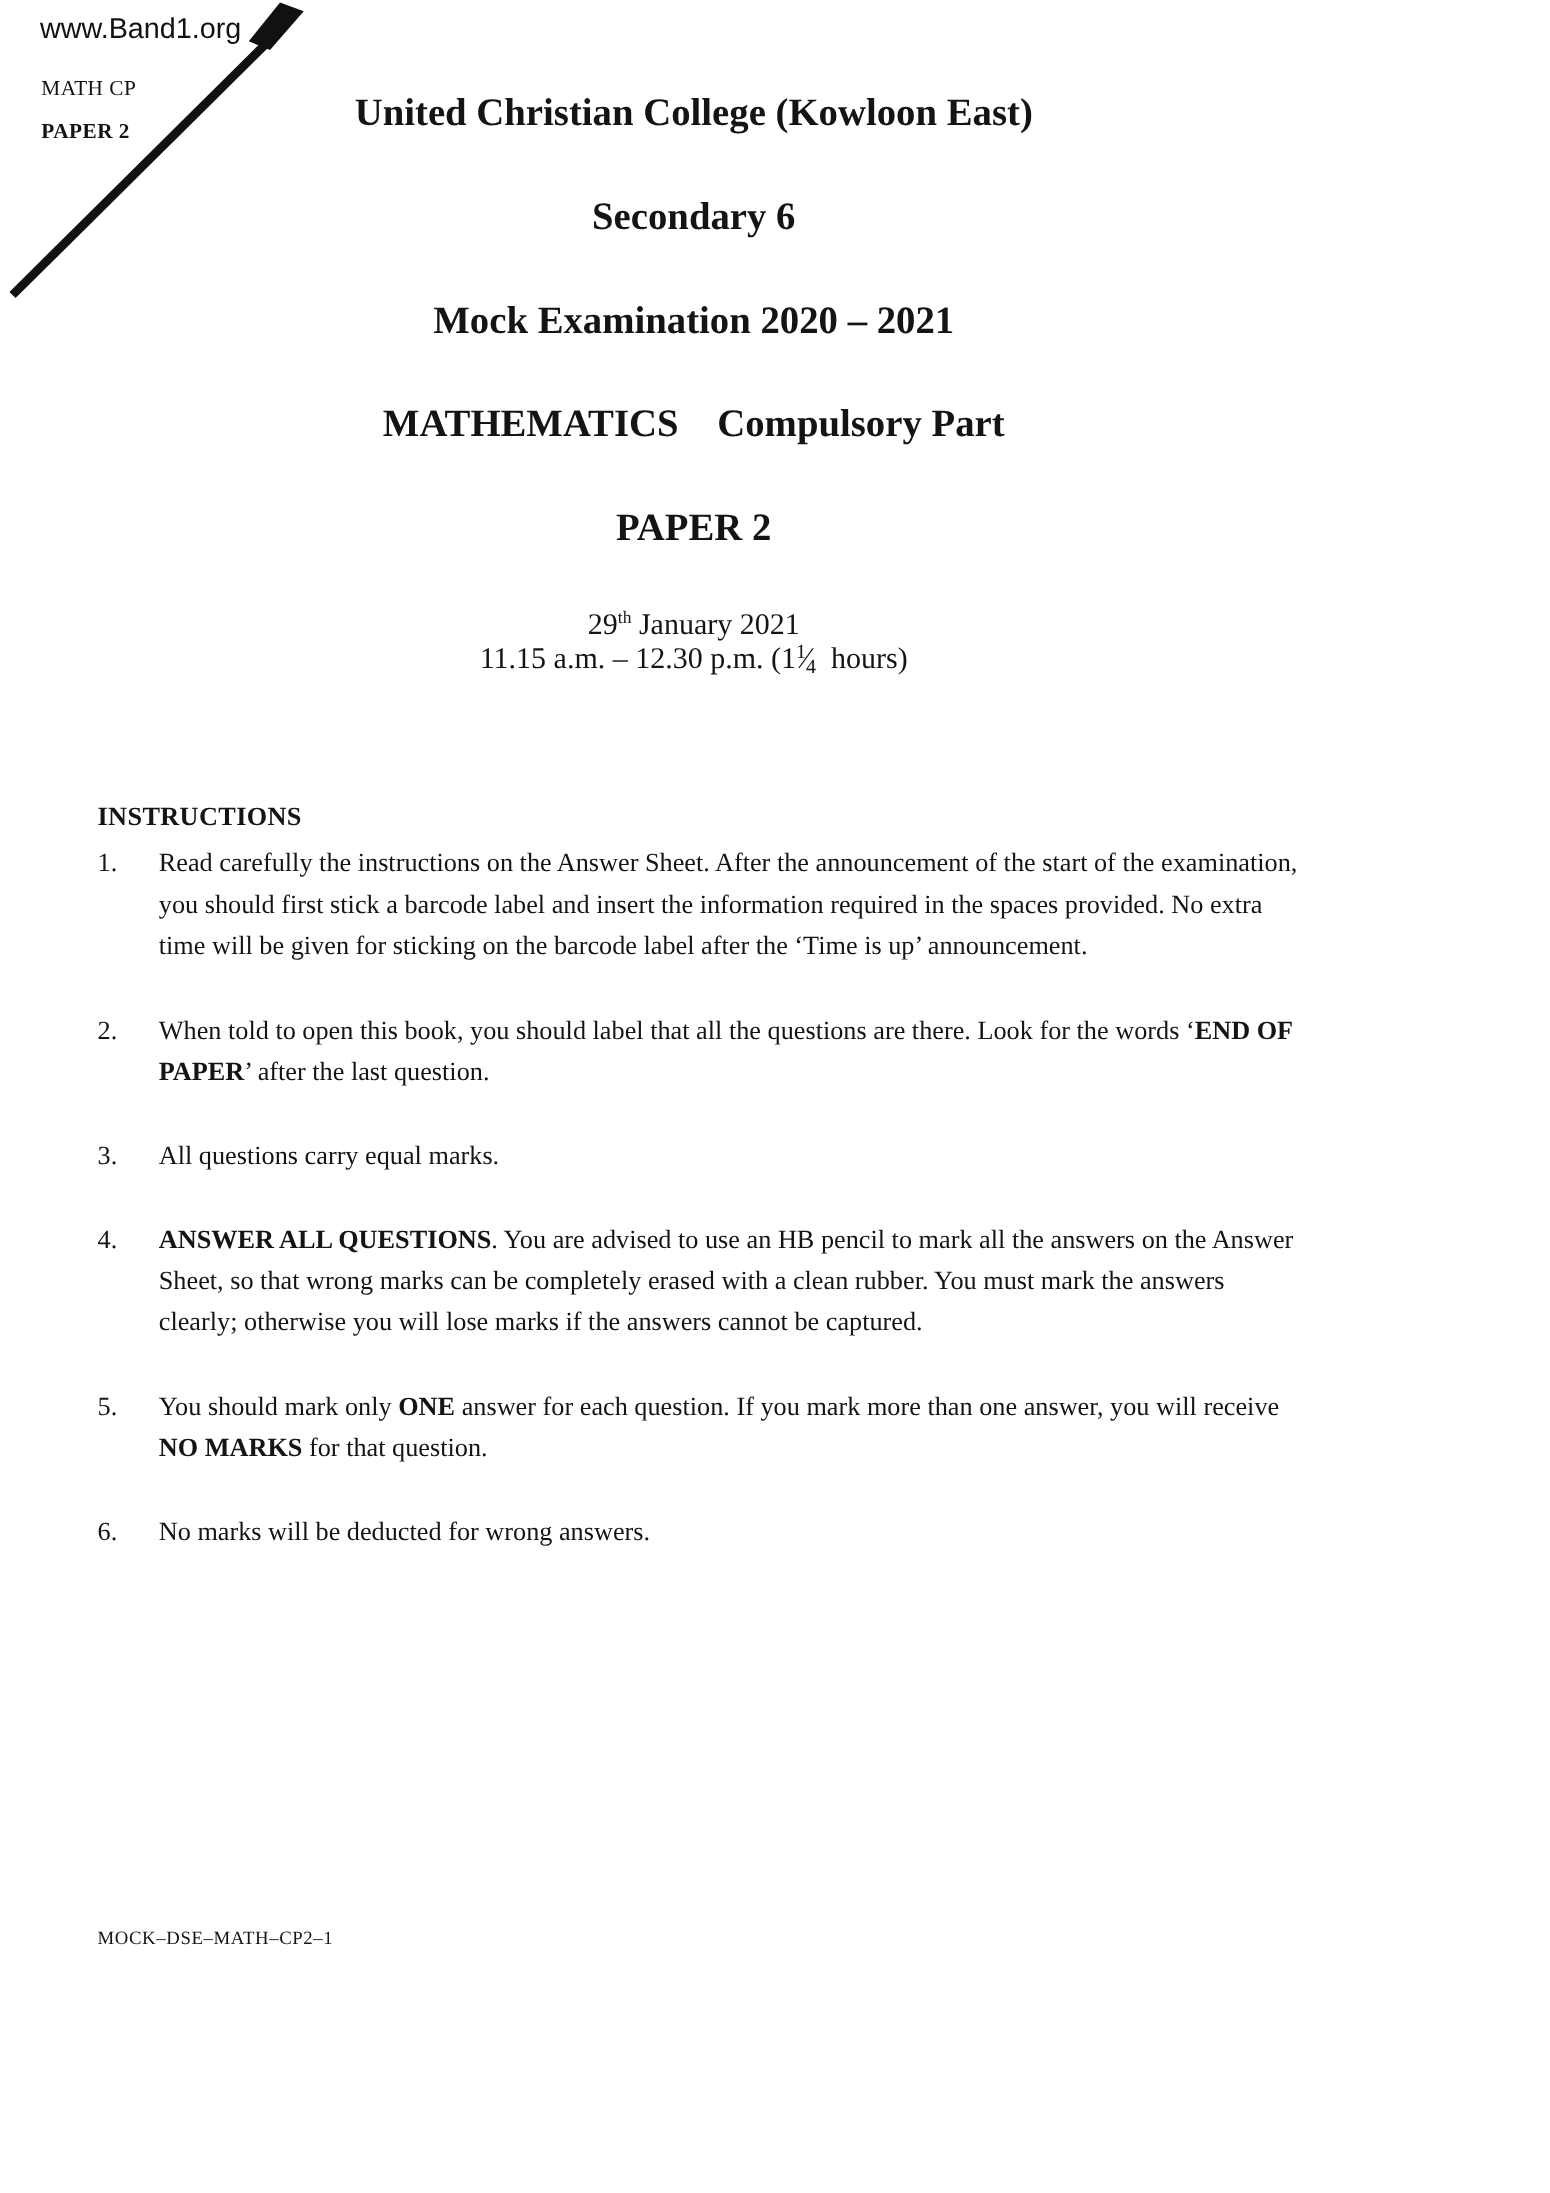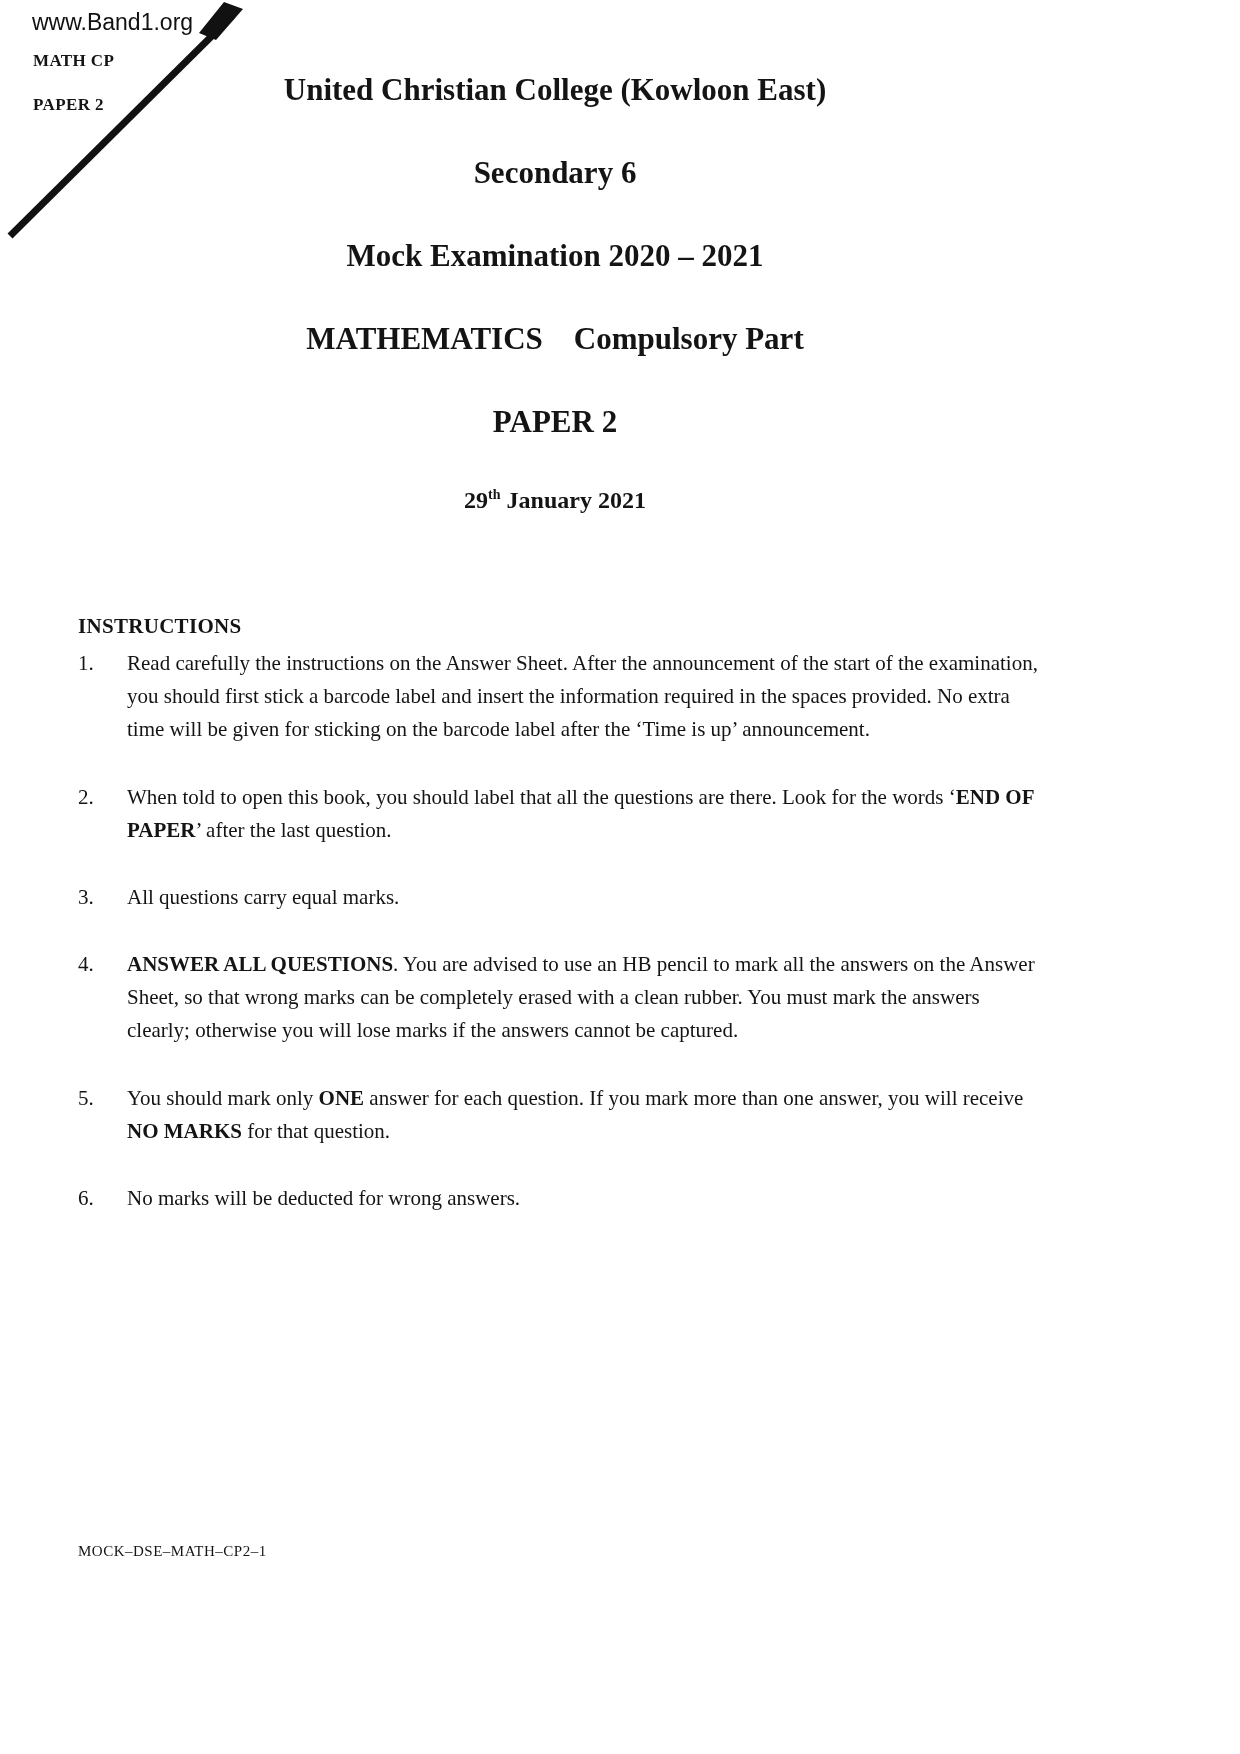--- a/index.html
+++ b/index.html
@@ -14,41 +14,41 @@
     overflow: hidden;
     margin: 0 auto;
   }
   .corner-svg { position: absolute; left: 0; top: 0; pointer-events: none; }
   .watermark {
     position: absolute; left: 32px; top: 9px;
     font-family: "Liberation Sans", sans-serif;
     font-size: 23px; color: #111;
   }
   .corner-lab1 {
-    position: absolute; left: 33px; top: 51px;
-    font-weight: bold; font-size: 17px; letter-spacing: 0.4px; text-align: right;
+    position: absolute; left: 33px; top: 61px;
+    font-weight: normal; font-size: 17px; letter-spacing: 0.4px; text-align: right;
   }
   .corner-lab2 {
     position: absolute; left: 33px; top: 95px;
     font-weight: bold; font-size: 17px; letter-spacing: 0.4px;
   }
   .titles {
     width: 1110px;
     padding-top: 72px;
     text-align: center;
   }
   .t-line {
     font-weight: bold;
     font-size: 31px;
     margin-bottom: 47px;
   }
   .t-subject { white-space: pre; }
   .t-date {
     font-size: 24px;
-    font-weight: bold;
+    font-weight: normal;
     margin-bottom: 0;
   }
   .t-date sup {
     font-size: 14px;
     vertical-align: super;
     line-height: 0;
   }
   .t-time { font-size: 24px; font-weight: normal; }
   .frac { display: inline-block; font-size: 24px; }
   .frac sup { font-size: 16px; vertical-align: 8px; line-height: 0; }
@@ -97,20 +97,21 @@
   <div class="corner-lab1">MATH CP</div>
   <div class="corner-lab2">PAPER 2</div>
 
   <div class="titles">
     <div class="t-line">United Christian College (Kowloon East)</div>
     <div class="t-line">Secondary 6</div>
     <div class="t-line">Mock Examination 2020 – 2021</div>
     <div class="t-line t-subject">MATHEMATICS    Compulsory Part</div>
     <div class="t-line">PAPER 2</div>
     <div class="t-date"><span>29</span><sup>th</sup><span> January 2021</span></div>
+    <div class="t-time"><span>11.15 a.m. – 12.30 p.m. (</span><span class="frac"><span>1</span><sup>1</sup><span class="slash">⁄</span><sub>4</sub></span><span style="white-space:pre;">  hours)</span></div>
   </div>
 
   <div class="instructions">
     <div class="instr-heading">INSTRUCTIONS</div>
     <div id="instructions-list">
         <div class="instr-item">
           <span class="instr-num">1.</span>
           <span class="instr-text"><span>Read carefully the instructions on the Answer Sheet. After the announcement of the start of the examination, you should first stick a barcode label and insert the information required in the spaces provided. No extra time will be given for sticking on the barcode label after the ‘Time is up’ announcement.</span></span>
         </div>
         <div class="instr-item">

